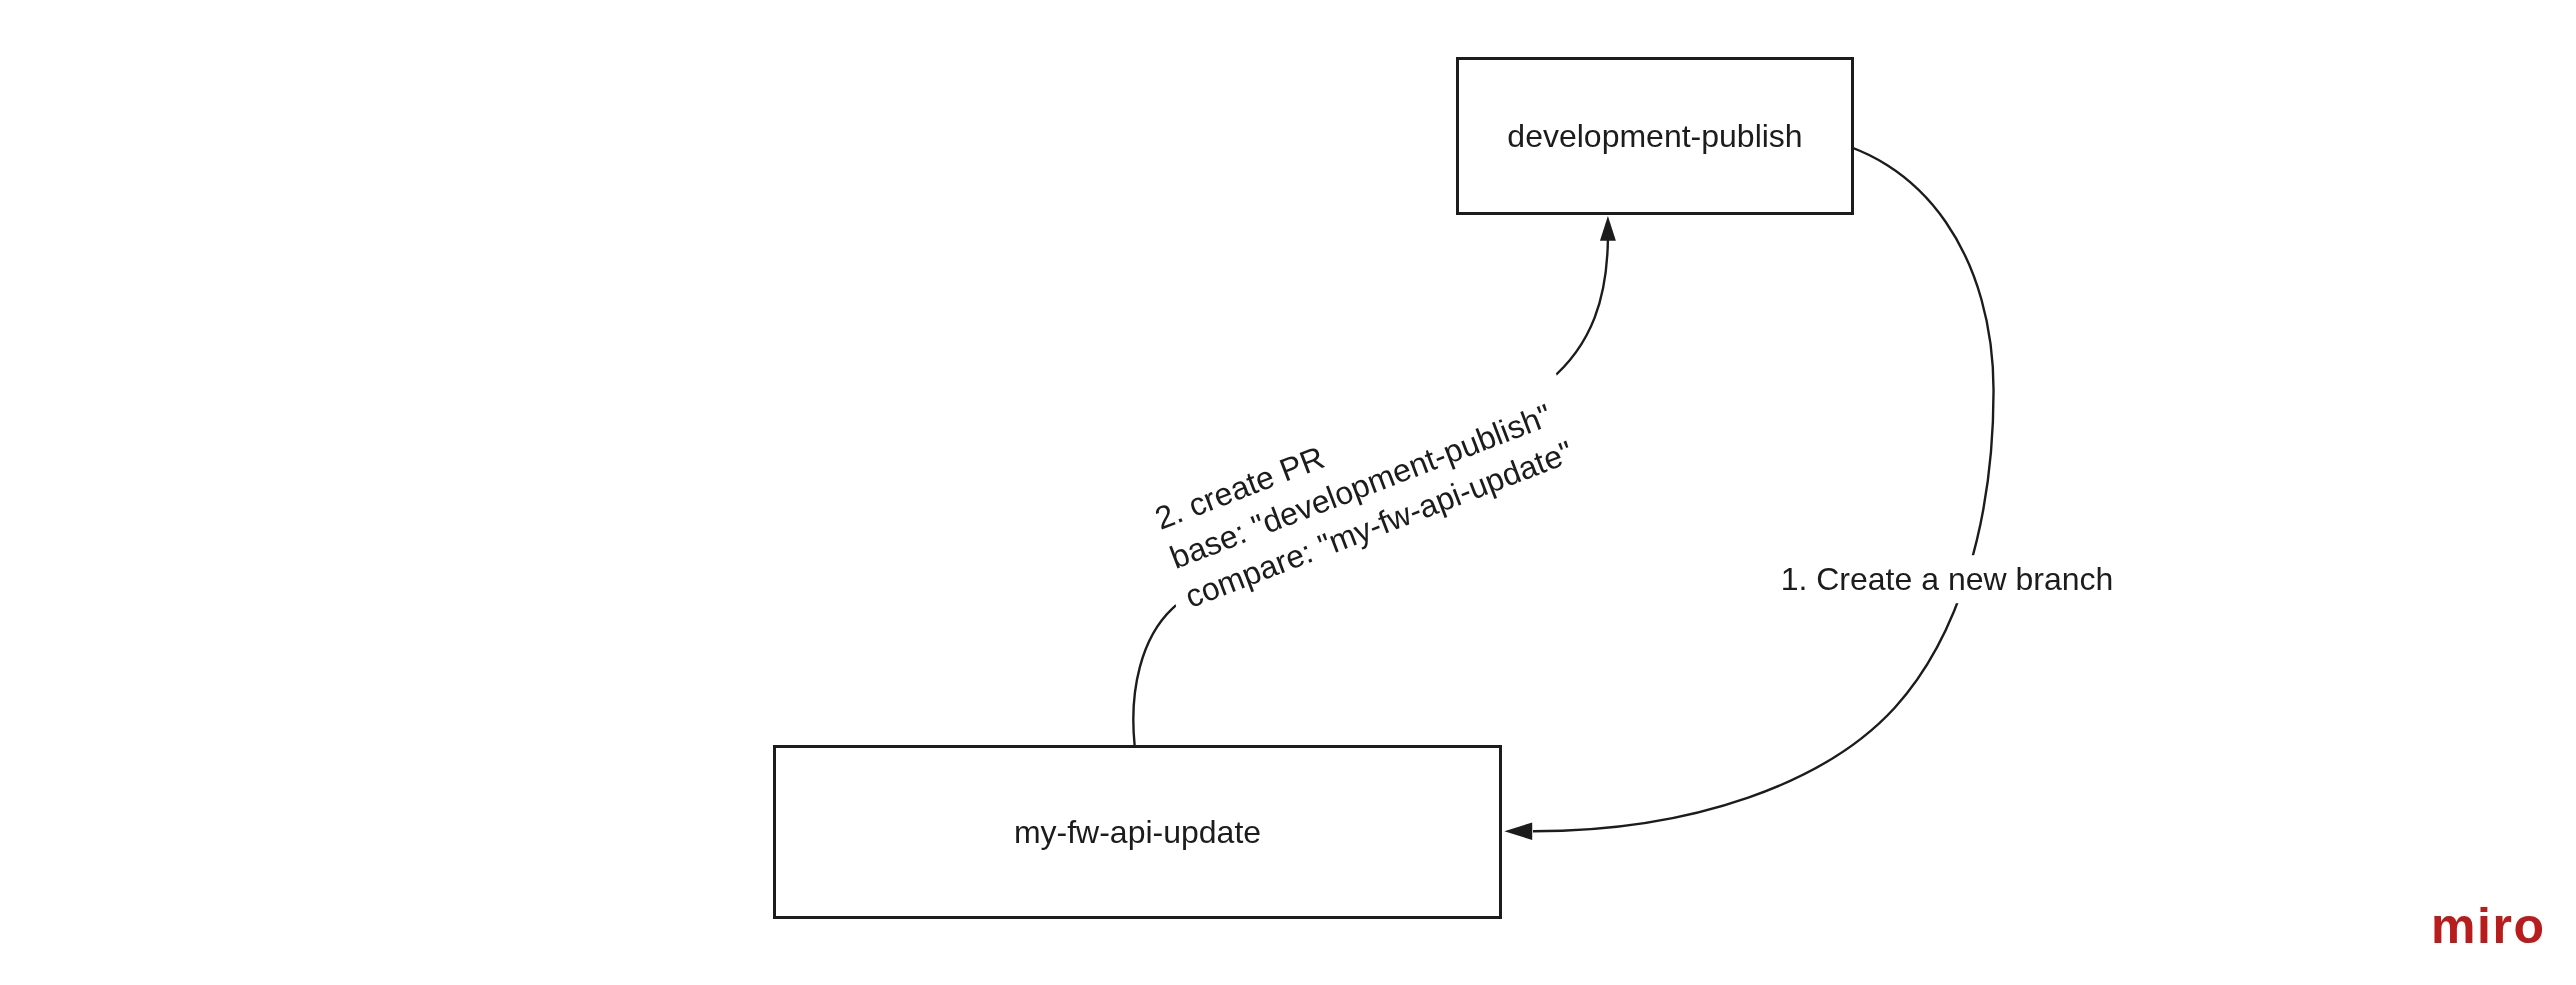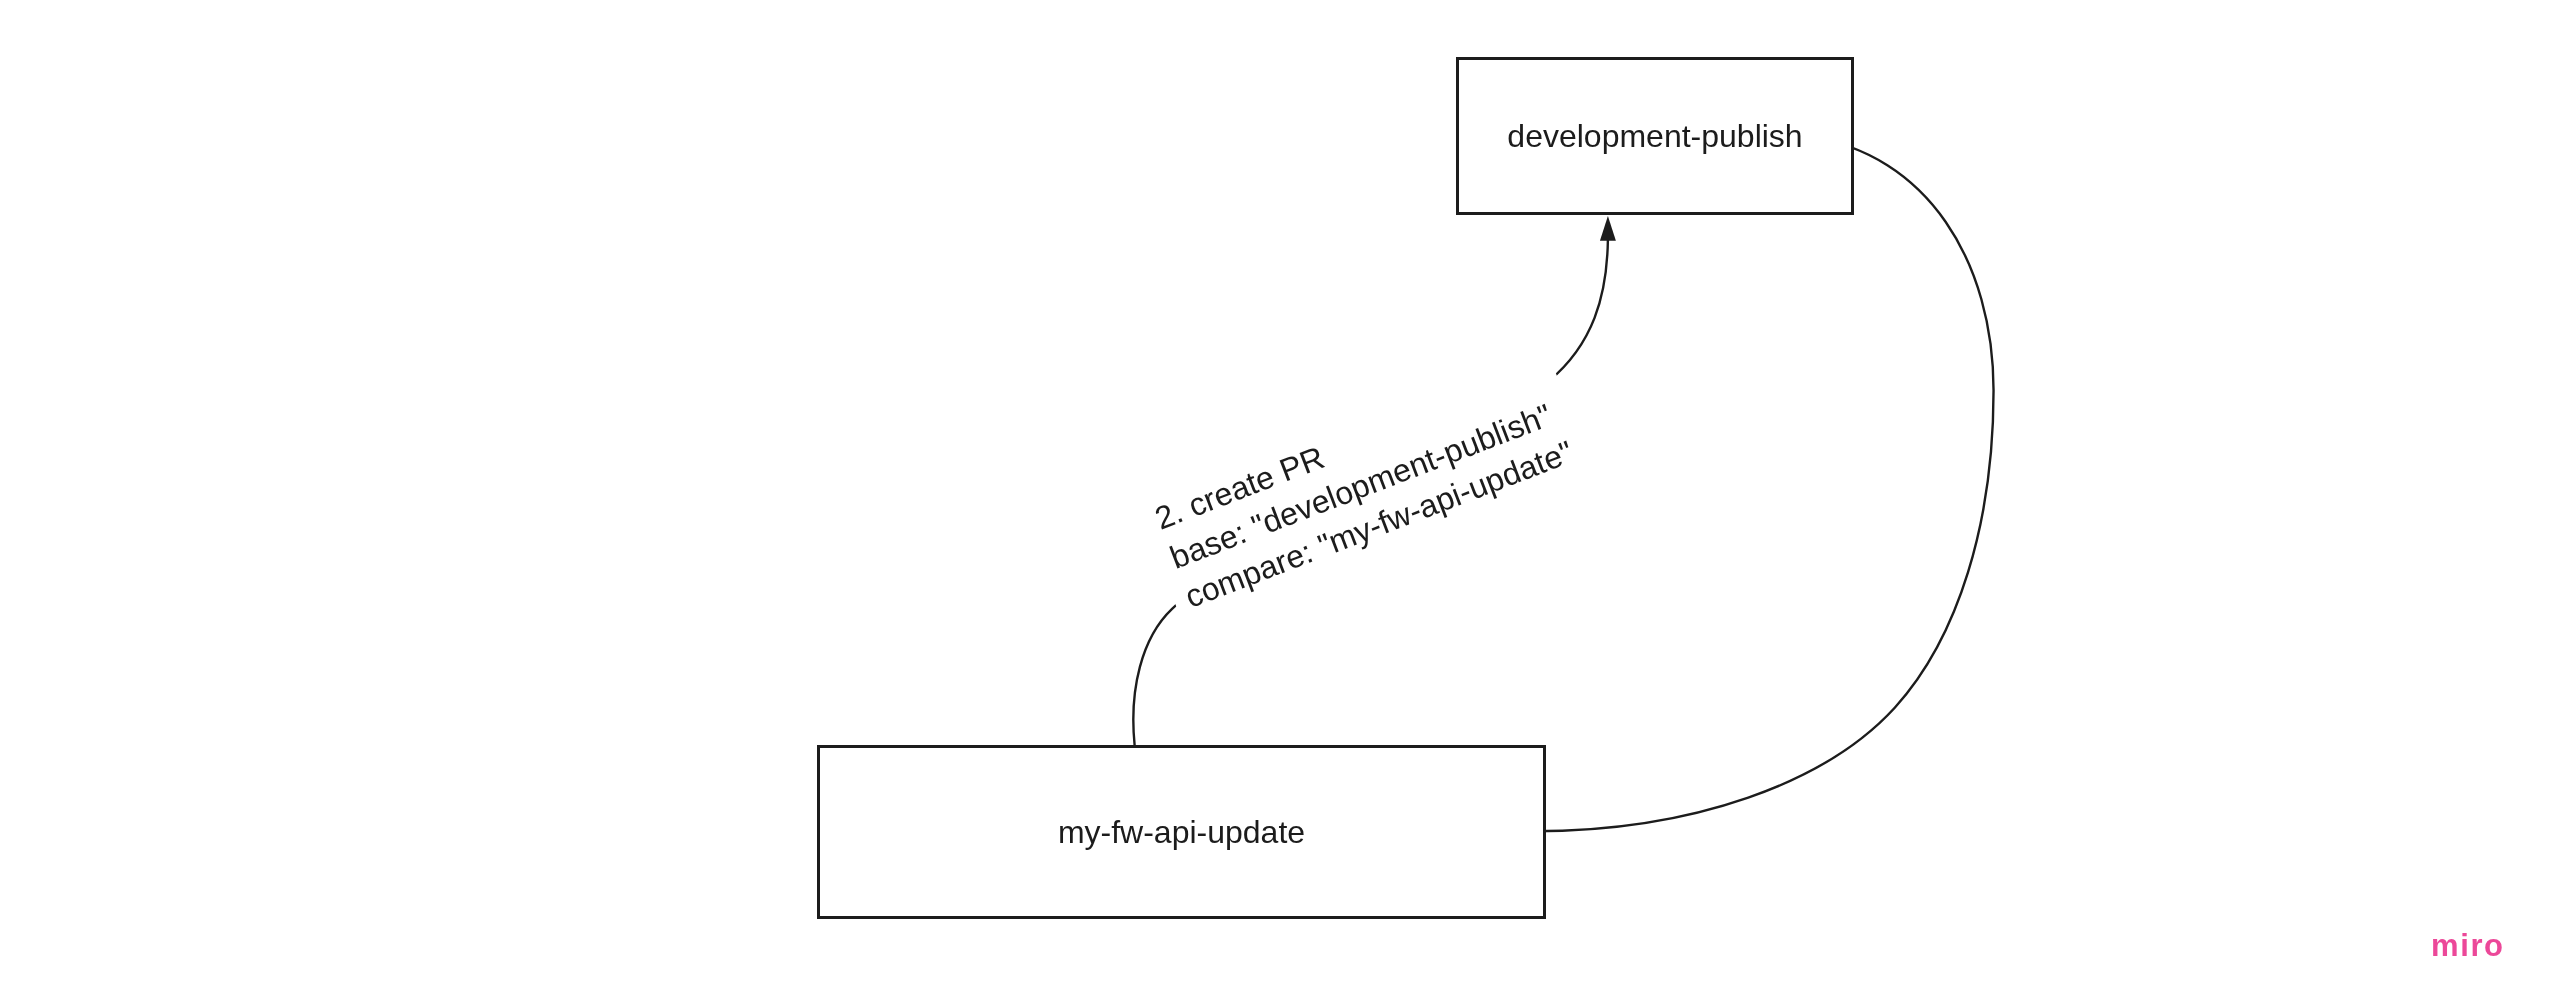--- a/index.html
+++ b/index.html
@@ -37,21 +37,21 @@
     flex-direction: column;
     align-items: center;
     justify-content: center;
     text-align: center;
     font-size: 32px;
     line-height: 44px;
     white-space: nowrap;
   }
   #box-publish        { left: 609px;  top: 56px;  width: 435px; height: 159px; }
   #box-dev-publish    { left: 1456px; top: 57px;  width: 398px; height: 158px; }
-  #box-my-fw-api      { left: 773px;  top: 745px; width: 729px; height: 174px; margin-left: 44px; }
+  #box-my-fw-api      { left: 773px;  top: 745px; width: 729px; height: 174px; }
 
   .connector-label {
     position: absolute;
     z-index: 2;
     background: #ffffff;
     font-size: 32px;
     white-space: nowrap;
   }
   #label-create-branch {
     left: 1947px;
@@ -67,26 +67,26 @@
     transform-origin: 0 0;
     padding: 6.4px 12.7px;
     line-height: 42px;
     text-align: left;
   }
   #label-create-pr .caption-line { display: block; }
 
   #miro-watermark {
     position: absolute;
     left: 2431px;
-    top: 928px;
+    top: 897px;
     z-index: 4;
-    font-size: 31px;
+    font-size: 50px;
     font-weight: bold;
     letter-spacing: 1.6px;
-    color: #ec4899;
+    color: #b91c1c;
     user-select: none;
   }
 </style>
 </head>
 <body>
 
 <div id="board">
 
   <svg id="connector-layer" width="2576" height="986" viewBox="0 0 3233 1237" xmlns="http://www.w3.org/2000/svg">
 
@@ -103,20 +103,21 @@
 
 
   <div class="shape-box" id="box-dev-publish">
     <span>development-publish</span>
   </div>
 
   <div class="shape-box" id="box-my-fw-api">
     <span>my-fw-api-update</span>
   </div>
 
+  <div class="connector-label" id="label-create-branch">1. Create a new branch</div>
 
   <div class="connector-label" id="label-create-pr">
     <span class="caption-line">2. create PR</span>
     <span class="caption-line">base: "development-publish"</span>
     <span class="caption-line">compare: "my-fw-api-update"</span>
   </div>
 
   <div id="miro-watermark">miro</div>
 
 </div>

